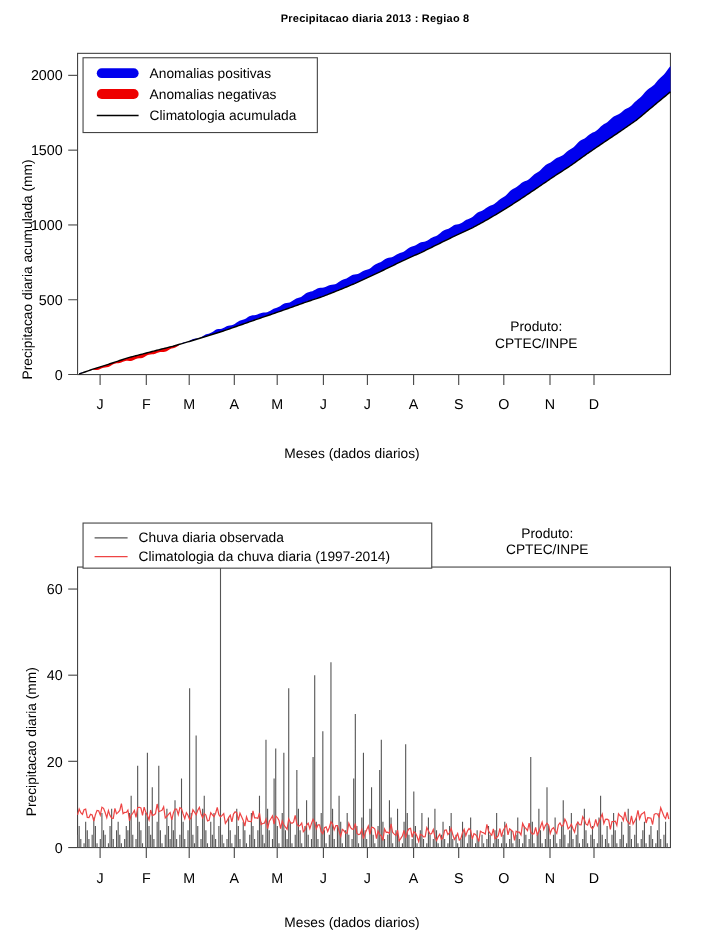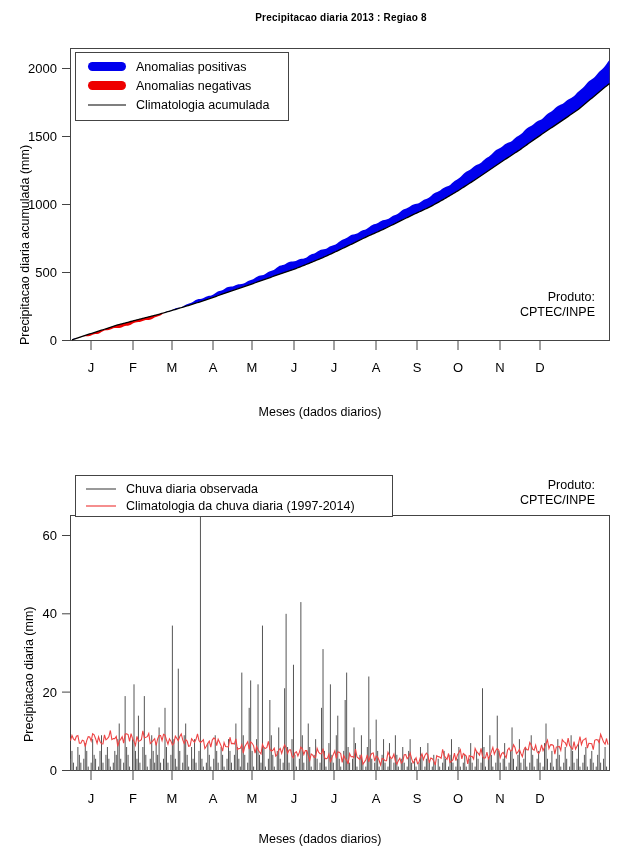--- a/index.html
+++ b/index.html
@@ -3,21 +3,21 @@
 <meta charset="utf-8">
 <style>
   html,body{margin:0;padding:0;background:#ffffff;}
   body{width:640px;height:850px;position:relative;overflow:hidden;
        font-family:"Liberation Sans",sans-serif;color:#000;}
   .fig{position:absolute;left:0;top:0;width:640px;height:850px;}
   .title{position:absolute;left:0;top:12px;width:640px;text-align:center;
          font-size:10px;font-weight:bold;letter-spacing:.2px;padding-left:21px;}
   .axis-label{position:absolute;font-size:12.5px;}
   .ylab{transform:rotate(-90deg);transform-origin:0 0;white-space:nowrap;}
-  .produto{position:absolute;font-size:12.5px;line-height:15px;text-align:right;white-space:pre-line;}
+  .produto{position:absolute;font-size:12.5px;line-height:15px;text-align:center;white-space:pre-line;}
   svg{display:block;}
   .tick-text{font-family:"Liberation Sans",sans-serif;font-size:13px;fill:#000;}
   .tick-text-y{font-family:"Liberation Sans",sans-serif;font-size:13px;fill:#000;}
   .legend-text{font-family:"Liberation Sans",sans-serif;font-size:12.5px;fill:#000;}
 </style>
 </head>
 <body>
 
 <div class="fig">
 

